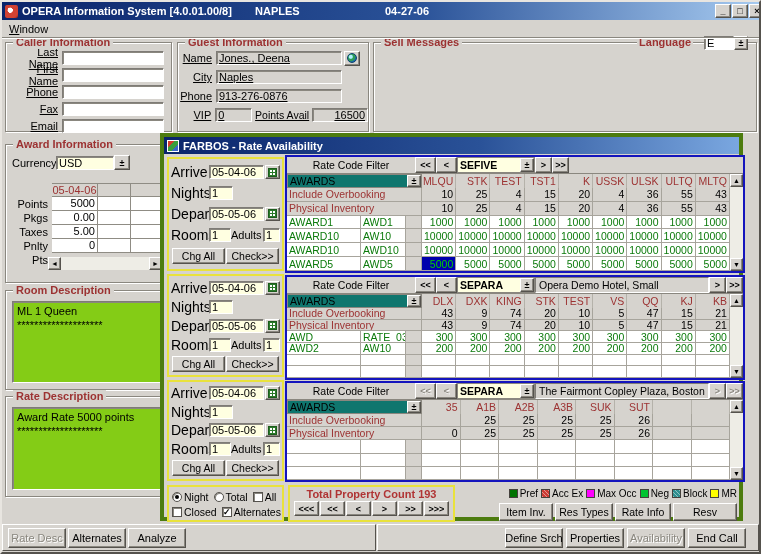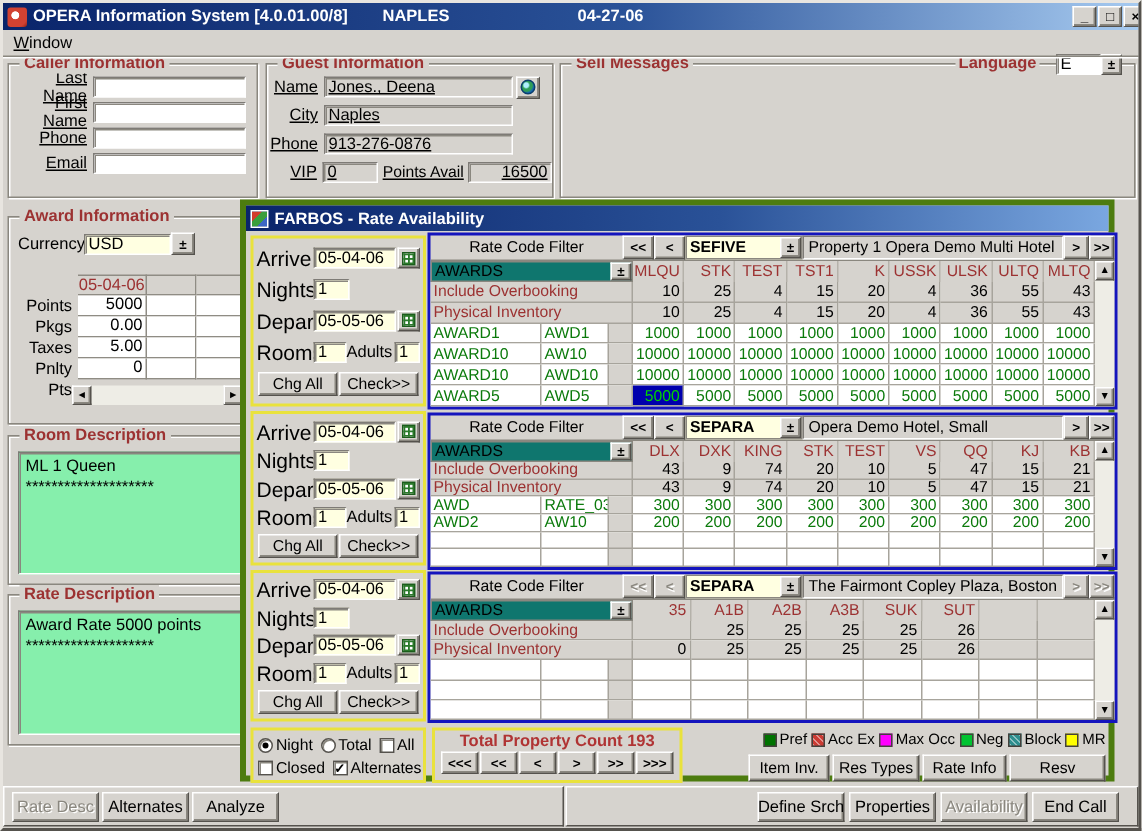--- a/index.html
+++ b/index.html
@@ -49,21 +49,21 @@
   .alab{width:42px;text-align:right;padding-right:4px;line-height:14px;font-size:11px;}
   .acell{width:46px;border-right:1px solid #8f8c84;border-bottom:1px solid #8f8c84;background:#fff;font-size:11px;line-height:13px;overflow:hidden;}
   .arow .acell:first-of-type{border-left:1px solid #8f8c84;}
   .arow:first-child .acell{border-top:1px solid #8f8c84;}
   .acell.c2,.acell.c3{width:33px;}
   .ahead{background:#d6d3ce;color:#9c3232;text-align:center;}
   .aval{text-align:right;padding-right:2px;}
   .hsb{position:absolute;left:42px;top:112px;width:114px;height:13px;display:flex;background:#eeede6;}
   .hbtn{width:13px;height:13px;font-size:7px;padding:0;}
   .htrack{flex:1;}
-  .descbox{position:absolute;left:6px;top:10px;right:6px;bottom:6px;background:#86efac;border:1px solid;border-color:#7e7b76 #fff #fff #7e7b76;box-shadow:inset 1px 1px 0 #8a877f;padding:2px 4px;}
+  .descbox{position:absolute;left:6px;top:10px;right:6px;bottom:6px;background:#84cc16;border:1px solid;border-color:#7e7b76 #fff #fff #7e7b76;box-shadow:inset 1px 1px 0 #8a877f;padding:2px 4px;}
   .desc-line{line-height:14px;white-space:nowrap;overflow:hidden;}
   
   .ystrip{position:absolute;left:171px;top:133px;width:5px;height:388px;background:#f7f3c6;}
   .farbos{position:absolute;left:160px;top:133px;width:583px;height:388px;border:4px solid #4d7c0f;background:#d6d3ce;z-index:4;}
   .ftitle{height:17px;background:linear-gradient(90deg,#0a246a 0%,#2a5298 55%,#7aa7e0 100%);display:flex;align-items:center;color:#fff;font-weight:bold;gap:4px;padding-left:3px;}
   .ficon{width:12px;height:12px;border:1px solid #fff;background:linear-gradient(135deg,#d23b2b 0 33%,#3b9e3b 33% 66%,#3b66c4 66% 100%);flex:0 0 12px;}
   .dateblock{position:absolute;left:3px;width:117px;border:2px solid #e9e23c;background:#d6d3ce;display:flex;flex-direction:column;justify-content:space-evenly;padding:0 2px;}
   .drow{display:flex;align-items:center;height:15px;}
   .dlbl{width:38px;text-align:right;padding-right:3px;font-size:14px;}
   .dlbl2{width:32px;text-align:right;padding-right:14px;font-size:11px;}
@@ -148,20 +148,24 @@
       </div>
       <div class="frow">
         <span class="flabel">First Name</span>
         <span class="tb finput"></span>
       </div>
       <div class="frow">
         <span class="flabel">Phone</span>
         <span class="tb finput"></span>
       </div>
       <div class="frow">
+        <span class="flabel">Fax</span>
+        <span class="tb finput"></span>
+      </div>
+      <div class="frow">
         <span class="flabel">Email</span>
         <span class="tb finput"></span>
       </div>
     </div>
 </div>
 
 <div class="group" style="left:177px;top:42px;width:192px;height:90px">
   <span class="gtitle">Guest Information</span>
   <div class="vfields">
     <div class="frow">
@@ -419,21 +423,20 @@
     </div>
     <div class="grid" style="top: 18px; height: 118px;">
       <div class="gfilter">
         <span class="gflabel">Rate Code Filter</span>
         <span class="btn3d gnav">&lt;&lt;</span>
         <span class="btn3d gnav">&lt;</span>
         <span class="gcombo">
           <span class="gcval">SEFIVE</span>
           <span class="btn3d lov">±</span>
         </span>
-        <span class="gname">Property 1 Opera Demo Multi Hotel</span>
         <span class="btn3d gnav">&gt;</span>
         <span class="btn3d gnav">&gt;&gt;</span>
       </div>
       <div class="ghead">
         <span class="acmb">
           <span class="acval">AWARDS</span>
           <span class="btn3d lov">±</span>
         </span>
         <span class="gcol">MLQU</span>
         <span class="gcol">STK</span>

